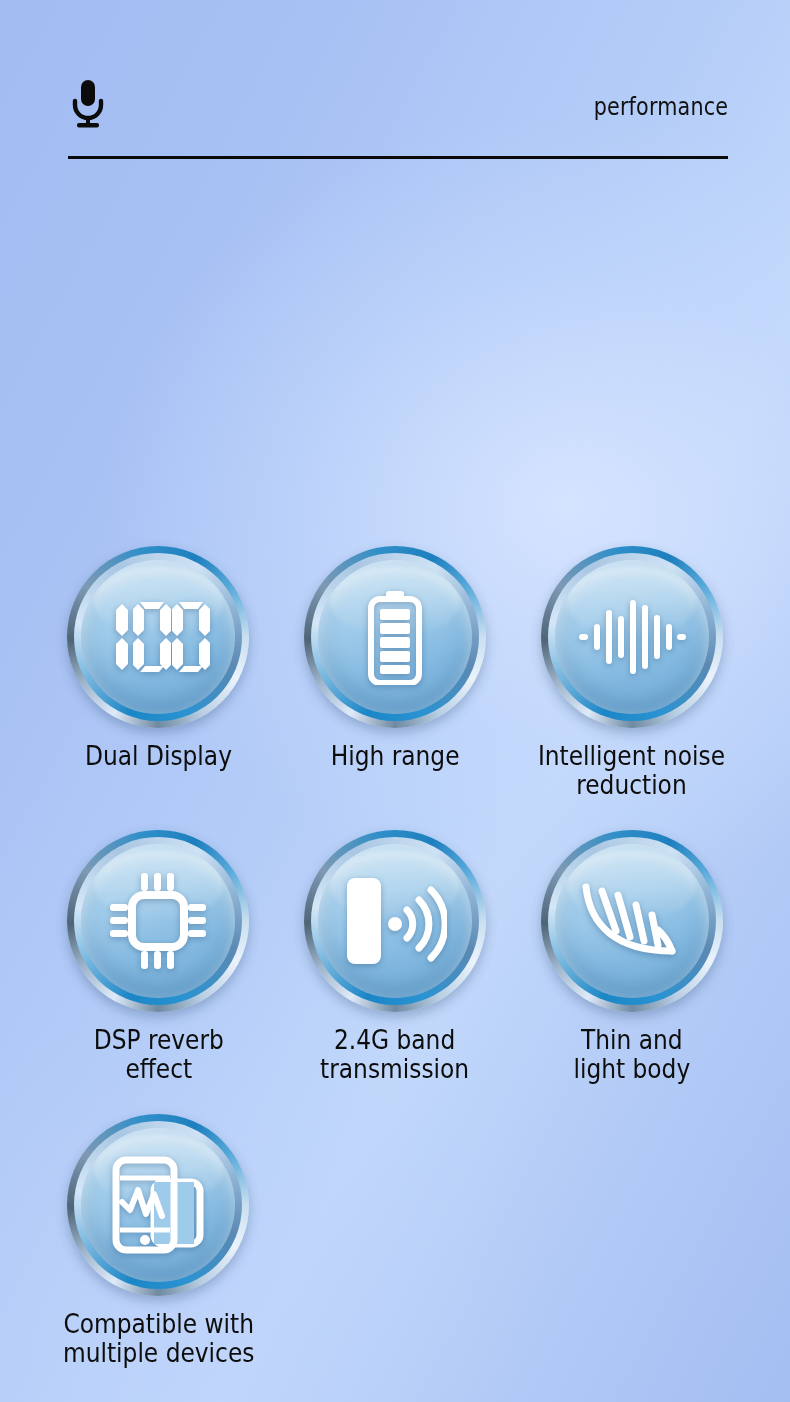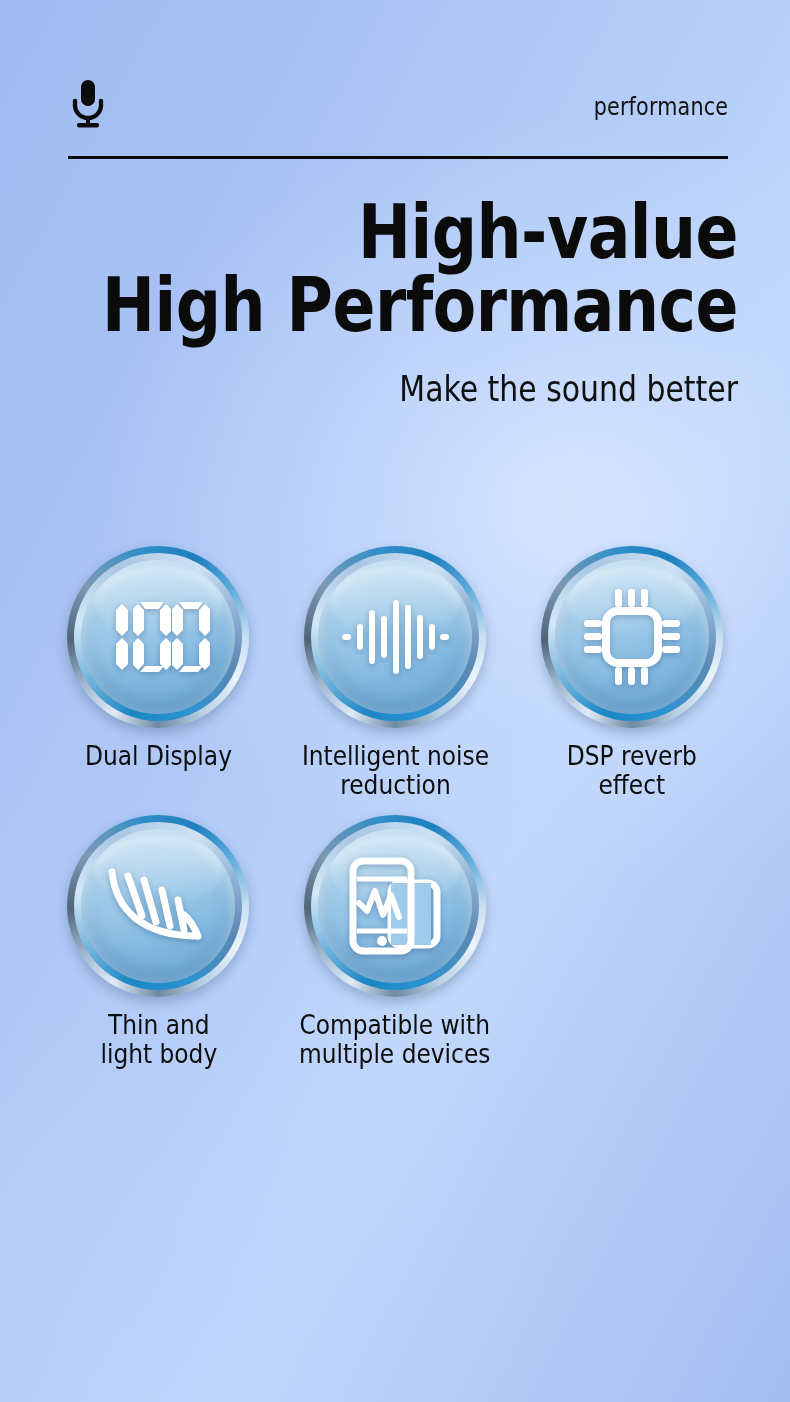--- a/index.html
+++ b/index.html
@@ -57,21 +57,21 @@
     font-stretch:condensed;
     font-size:35px; color:#101010;
     transform:scaleX(.95); transform-origin:right center;
   }
 
   
   .grid {
     position:absolute; left:40px; top:546px; width:710px;
     display:grid;
     grid-template-columns:repeat(3,1fr);
-    row-gap:1px;
+    row-gap:16px;
   }
   .cell { display:flex; flex-direction:column; align-items:center; }
   .cell.r1 { height:256px; }
   .cell.r2 { height:268px; }
   .cell.r3 { height:262px; }
 
   .orb {
     position:relative;
     width:182px; height:182px;
     border-radius:50%;
@@ -144,27 +144,20 @@
         <rect x="13" y="2" width="14" height="26" rx="7" fill="#0b0b0b"></rect>
         <path d="M7 23 v4 a13 13 0 0 0 26 0 v-4" fill="none" stroke="#0b0b0b" stroke-width="4.4" stroke-linecap="round"></path>
         <rect x="18" y="39" width="4" height="7" fill="#0b0b0b"></rect>
         <rect x="9" y="45" width="22" height="4.4" rx="2" fill="#0b0b0b"></rect>
       </svg>
     </span>
     <span class="head-label">performance</span>
   </div>
   <div class="rule"></div>
 
-  <div class="hero">
-    <h1>
-      <span class="l1">High-value</span>
-      <span class="l2">High Performance</span>
-    </h1>
-    <div class="sub">Make the sound better</div>
-  </div>
 
   <div class="grid">
 
     <div class="cell r1">
       <div class="orb">
         <div class="ring"></div>
         <div class="ring2"></div>
         <div class="body"></div>
         <div class="icon">
           <svg width="104" height="78" viewBox="0 0 104 78">
@@ -186,20 +179,39 @@
               <polygon points="71,40 77,46 77,66 71,72 66,67 66,45"></polygon>
               <polygon points="99,40 104,45 104,67 99,72 93,66 93,46"></polygon>
               <polygon points="73,74 92,74 97,68 78,68"></polygon>
             </g>
           </svg>
         </div>
       </div>
       <div class="label">Dual Display</div>
     </div>
 
+    <div class="cell r1">
+      <div class="orb">
+        <div class="ring"></div>
+        <div class="ring2"></div>
+        <div class="body"></div>
+        <div class="icon">
+          <svg width="72" height="96" viewBox="0 0 72 96">
+            <rect x="27" y="2" width="18" height="8" rx="3" fill="#fff"></rect>
+            <rect x="12" y="10" width="48" height="84" rx="9" fill="none" stroke="#fff" stroke-width="6"></rect>
+            <rect x="21" y="20" width="30" height="11" rx="2" fill="#fff"></rect>
+            <rect x="21" y="34" width="30" height="11" rx="2" fill="#fff"></rect>
+            <rect x="21" y="48" width="30" height="11" rx="2" fill="#fff"></rect>
+            <rect x="21" y="62" width="30" height="11" rx="2" fill="#fff"></rect>
+            <rect x="21" y="76" width="30" height="9" rx="2" fill="#fff"></rect>
+          </svg>
+        </div>
+      </div>
+      <div class="label">High range</div>
+    </div>
 
 
 
     <div class="cell r2">
       <div class="orb">
         <div class="ring"></div>
         <div class="ring2"></div>
         <div class="body"></div>
         <div class="icon">
           <svg width="110" height="82" viewBox="0 0 110 82">
@@ -243,20 +255,38 @@
               <rect x="80" y="46" width="18" height="7" rx="3"></rect>
               <rect x="80" y="59" width="18" height="7" rx="3"></rect>
             </g>
           </svg>
         </div>
       </div>
       <div class="label">DSP reverb
 effect</div>
     </div>
 
+    <div class="cell r3">
+      <div class="orb">
+        <div class="ring"></div>
+        <div class="ring2"></div>
+        <div class="body"></div>
+        <div class="icon">
+          <svg width="104" height="94" viewBox="0 0 104 94">
+            <rect x="4" y="4" width="34" height="86" rx="8" fill="#fff"></rect>
+            <circle cx="52" cy="50" r="7" fill="#fff"></circle>
+            <path d="M64 36 a20 20 0 0 1 0 28" fill="none" stroke="#fff" stroke-width="7" stroke-linecap="round"></path>
+            <path d="M76 26 a34 34 0 0 1 0 48" fill="none" stroke="#fff" stroke-width="7" stroke-linecap="round"></path>
+            <path d="M88 16 a48 48 0 0 1 0 68" fill="none" stroke="#fff" stroke-width="7" stroke-linecap="round"></path>
+          </svg>
+        </div>
+      </div>
+      <div class="label">2.4G band
+transmission</div>
+    </div>
 
     <div class="cell r3">
       <div class="orb">
         <div class="ring"></div>
         <div class="ring2"></div>
         <div class="body"></div>
         <div class="icon">
           <svg width="104" height="88" viewBox="0 0 104 88">
             <g fill="none" stroke="#fff" stroke-width="7" stroke-linecap="round">
               <path d="M6 10 C10 48 36 74 92 74"></path>

